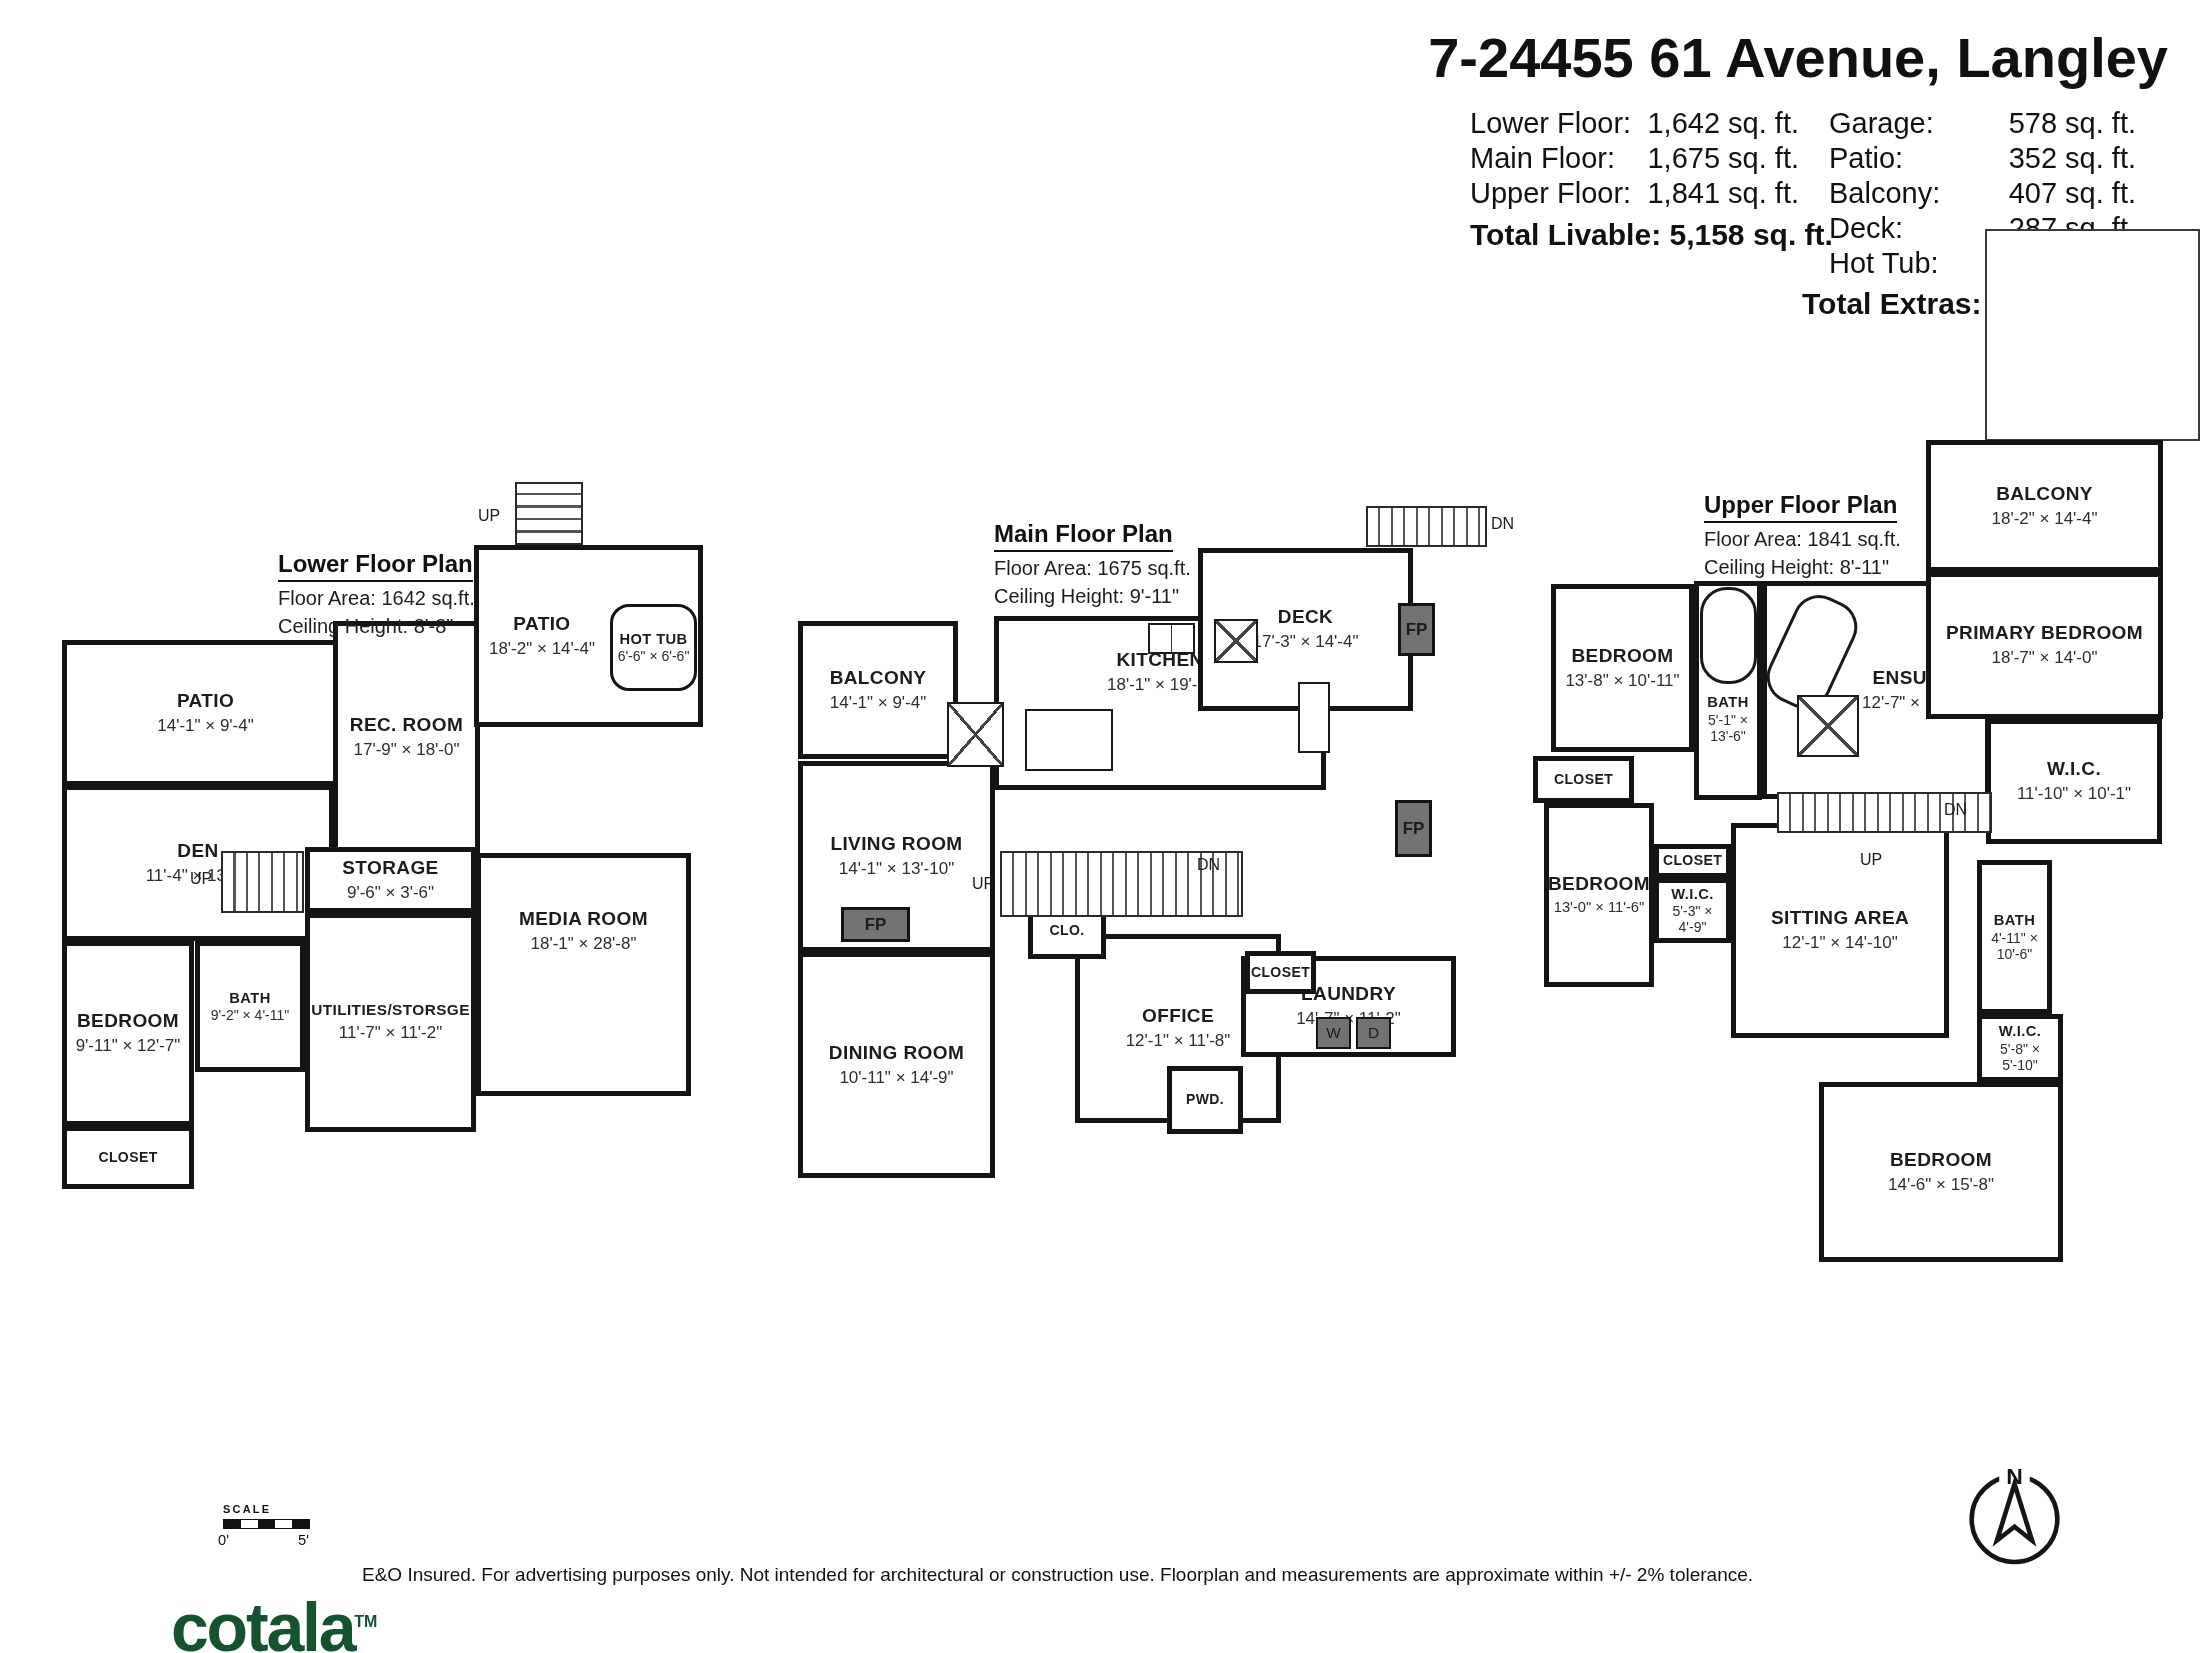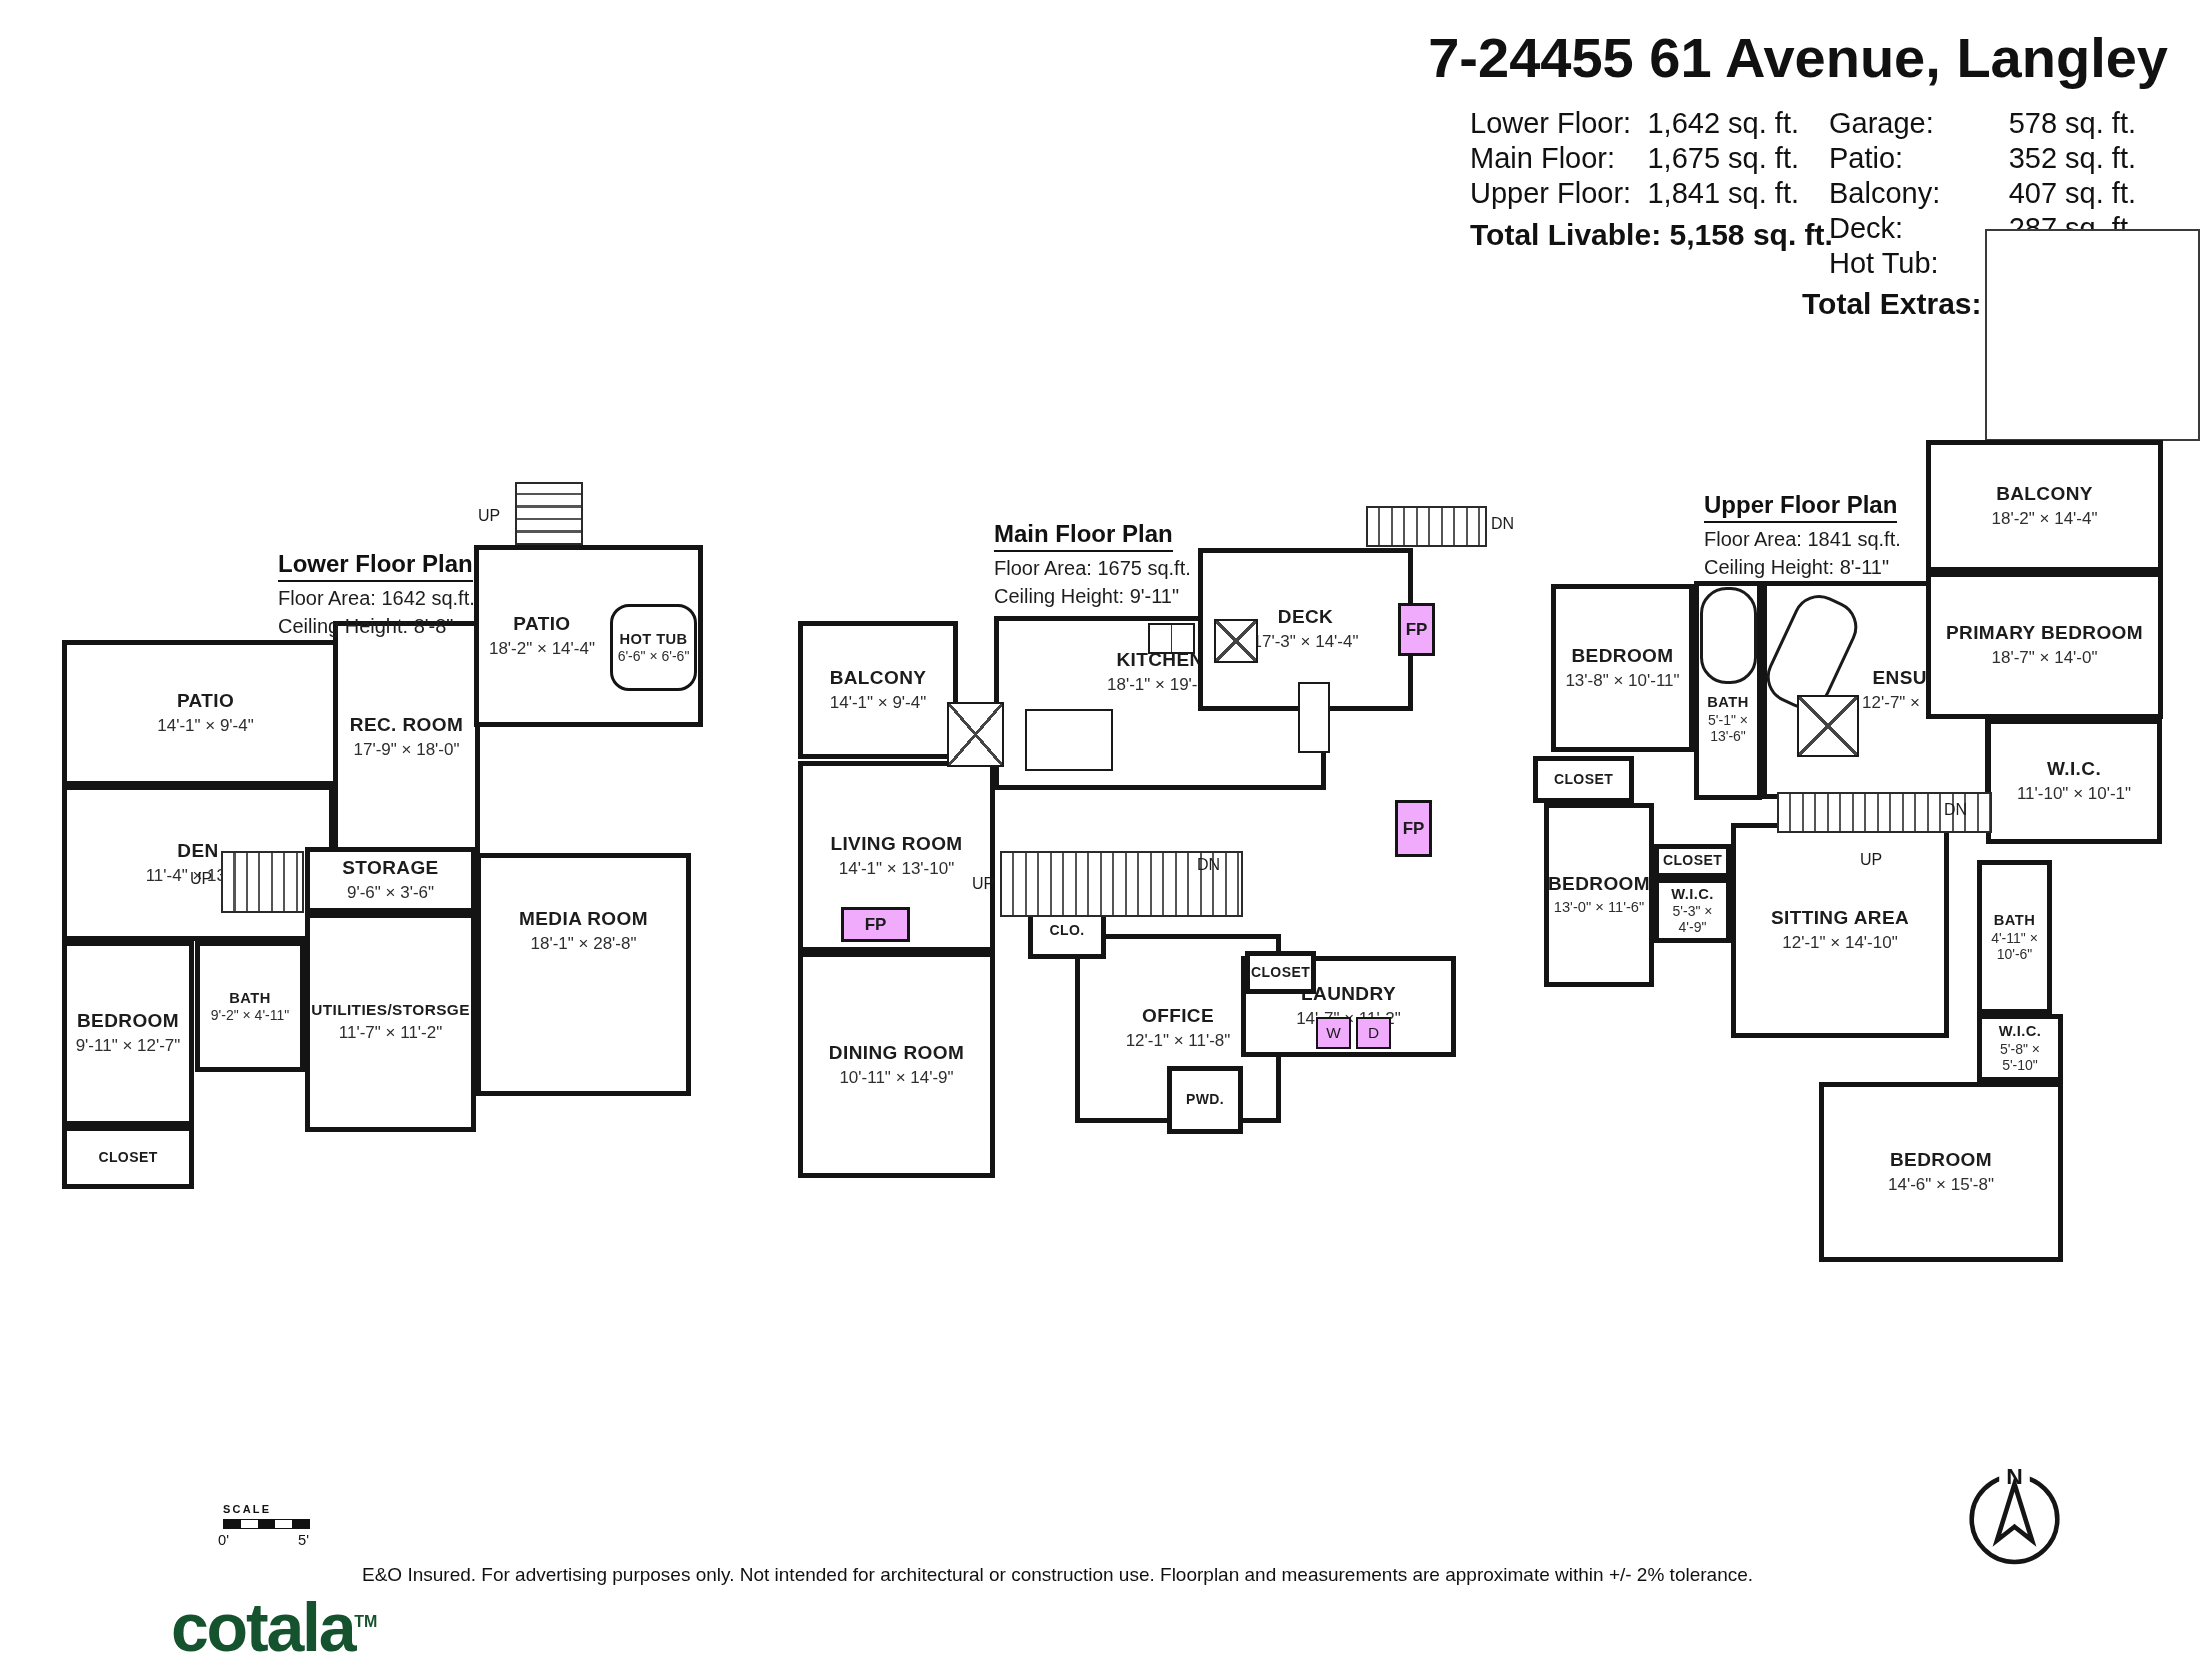--- a/index.html
+++ b/index.html
@@ -34,21 +34,21 @@
   .outline{position:absolute;box-sizing:border-box;border:2.2px solid #3a3a3a;background:#fff;z-index:0}
 
   
   .fix{position:absolute;box-sizing:border-box;border:2.9px solid #1a1a1a;background:#fff;z-index:3}
   .sink{background:linear-gradient(90deg,transparent calc(50% - 0.7px),#333 calc(50% - 0.7px) calc(50% + 0.7px),transparent calc(50% + 0.7px)),#fff}
   .xbox{position:absolute;box-sizing:border-box;border:2.9px solid #1a1a1a;z-index:3;background:
         linear-gradient(to top right,transparent calc(50% - 1.5px),#444 calc(50% - 1.5px) calc(50% + 1.5px),transparent calc(50% + 1.5px)),
         linear-gradient(to bottom right,transparent calc(50% - 1.5px),#444 calc(50% - 1.5px) calc(50% + 1.5px),transparent calc(50% + 1.5px)),
         #fff}
   .tub{position:absolute;box-sizing:border-box;border:3.7px solid #1a1a1a;border-radius:26.5px;background:#fff;z-index:3}
-  .fp{position:absolute;box-sizing:border-box;border:3.7px solid #141414;background:#f0abfc;z-index:3;
+  .fp{position:absolute;box-sizing:border-box;border:3.7px solid #141414;background:#737373;z-index:3;
       display:flex;align-items:center;justify-content:center;font-weight:bold;font-size:17px;color:#1c1c1c}
   .wd{font-size:15.4px;font-weight:normal}
   .stairs{position:absolute;box-sizing:border-box;border:2.9px solid #2a2a2a;z-index:2}
   .stairs.h{background:repeating-linear-gradient(90deg,#fff 0 10.3px,#555 10.3px 12.5px)}
   .stairs.v{background:repeating-linear-gradient(0deg,#fff 0 10.3px,#555 10.3px 12.5px)}
   .slabel{position:absolute;font-size:16px;color:#1c1c1c;z-index:4;white-space:nowrap}
 
   
   .scale-label{position:absolute;left:223px;top:1503px;font-size:11px;letter-spacing:2.2px;font-weight:bold}
   .scale-bar{position:absolute;left:223px;top:1519px;width:87px;height:10.3px;border:1.5px solid #111;box-sizing:border-box;

